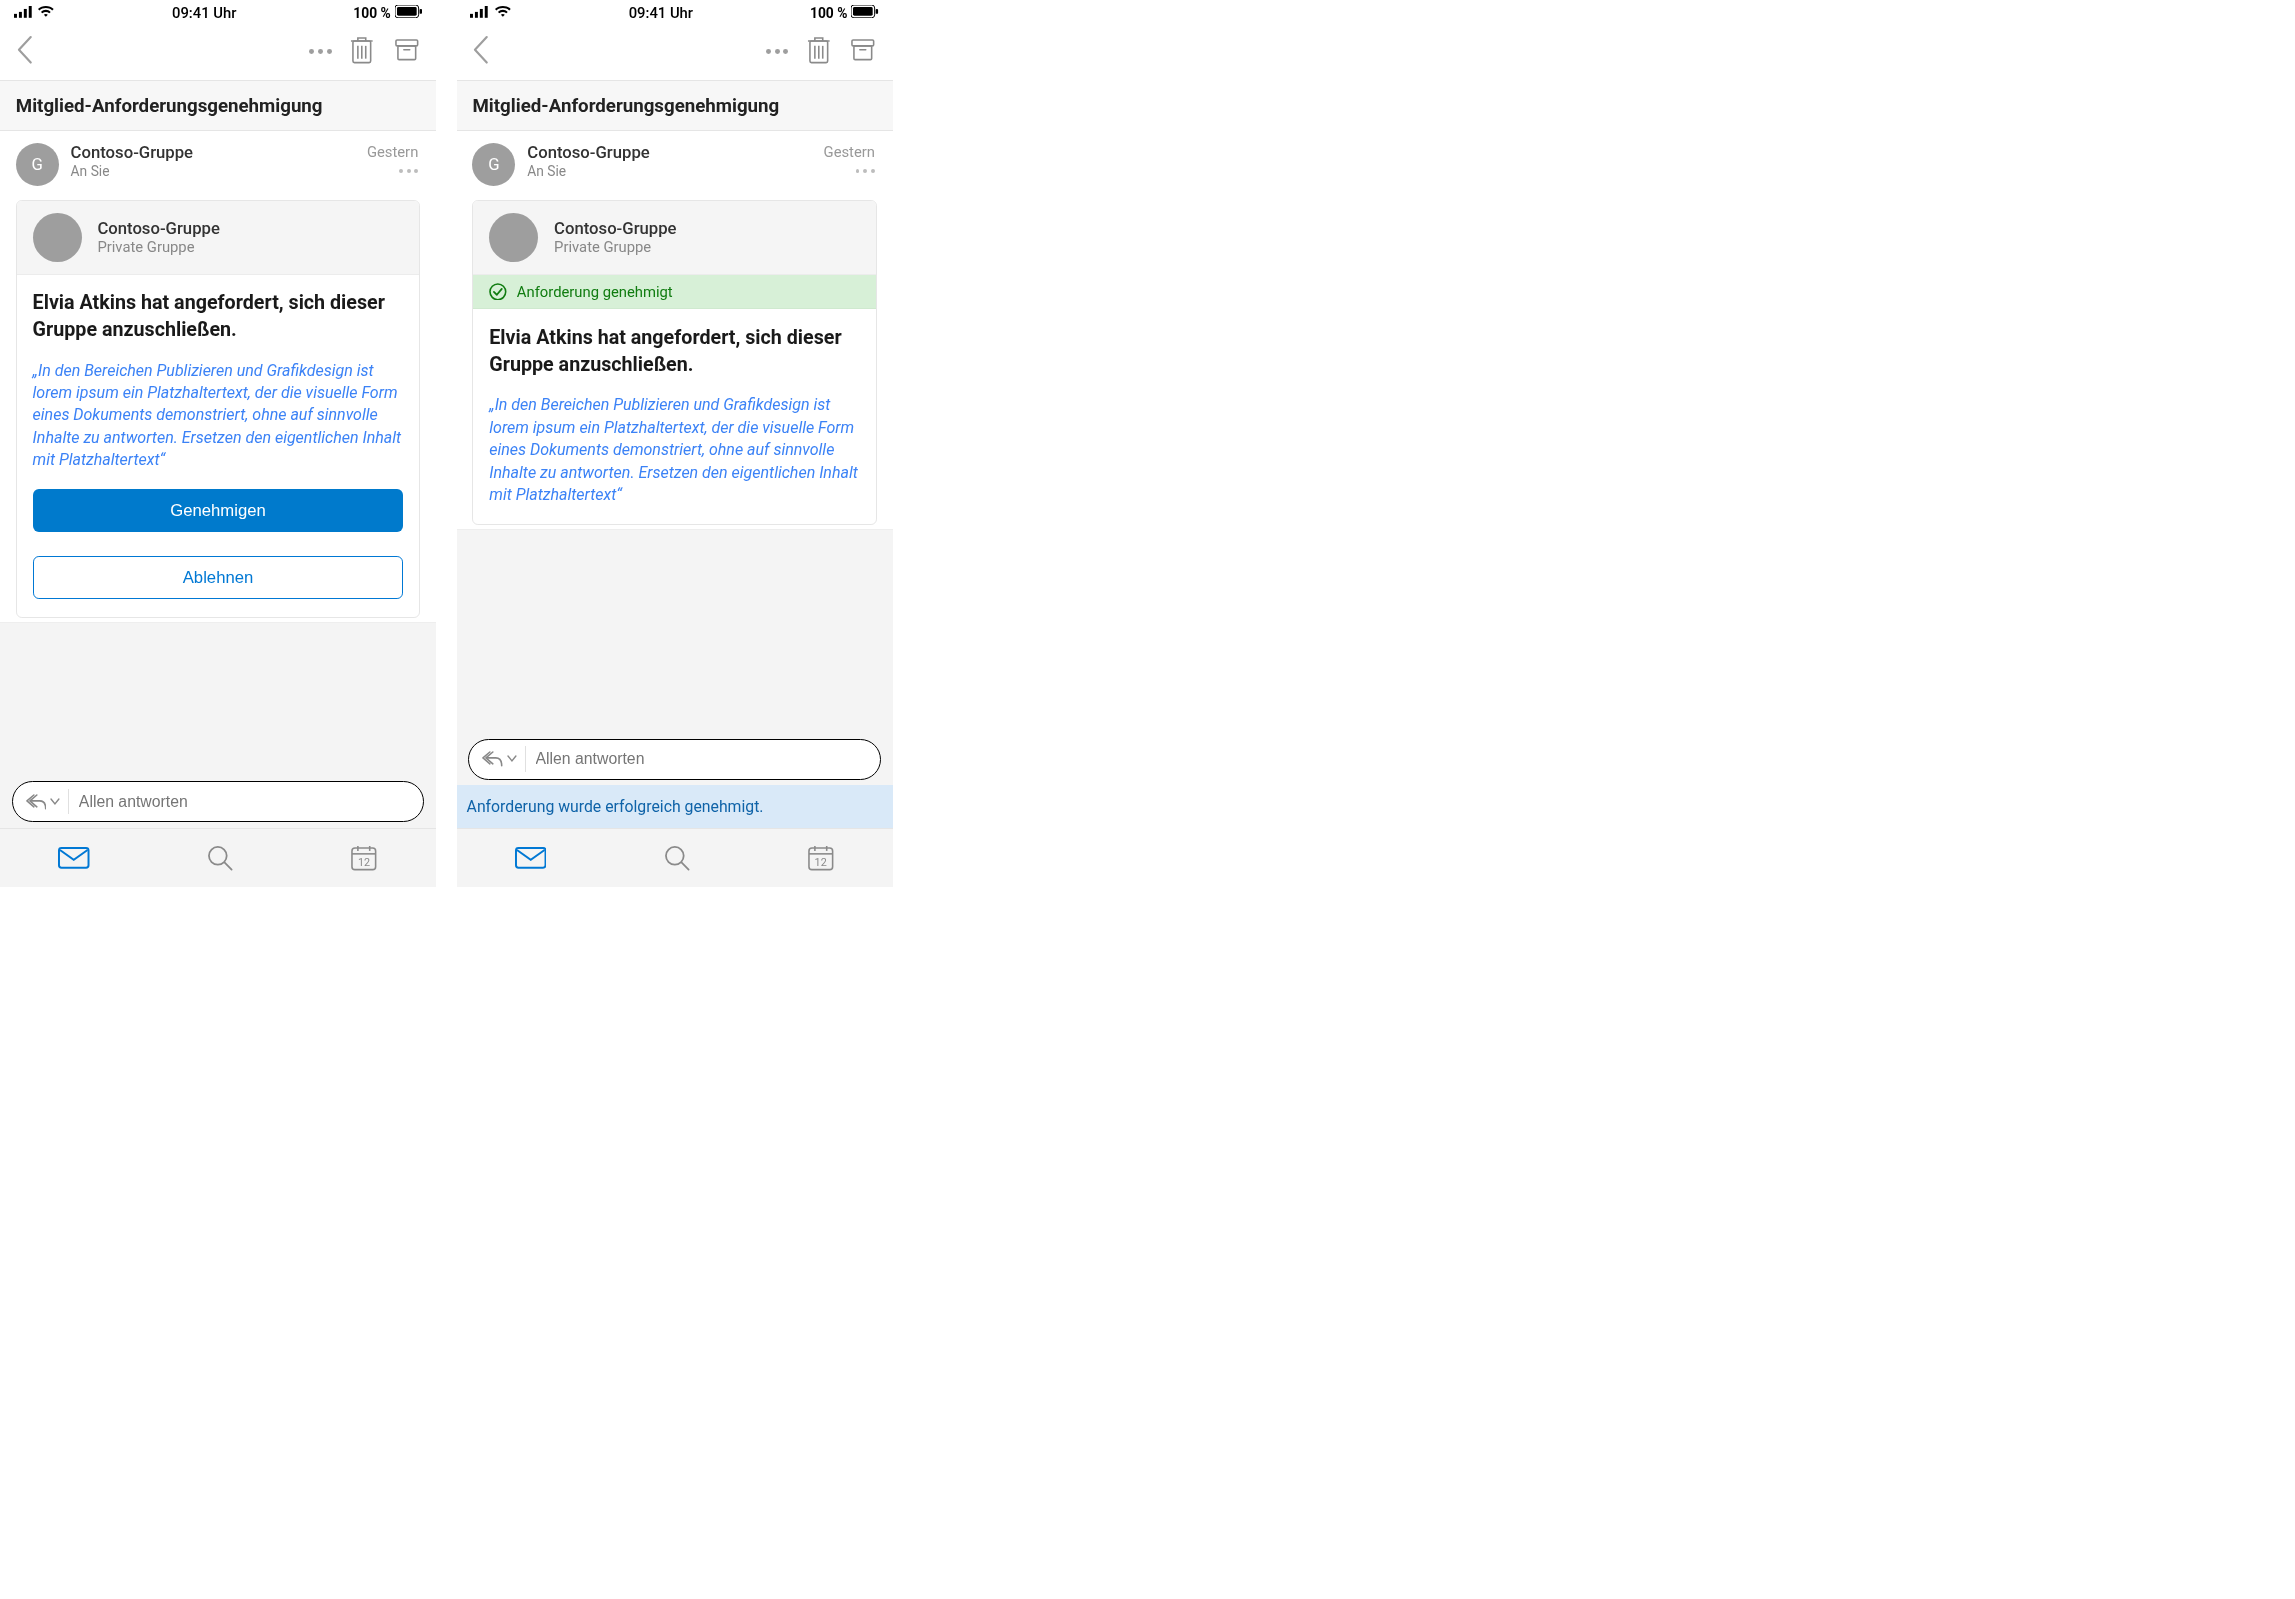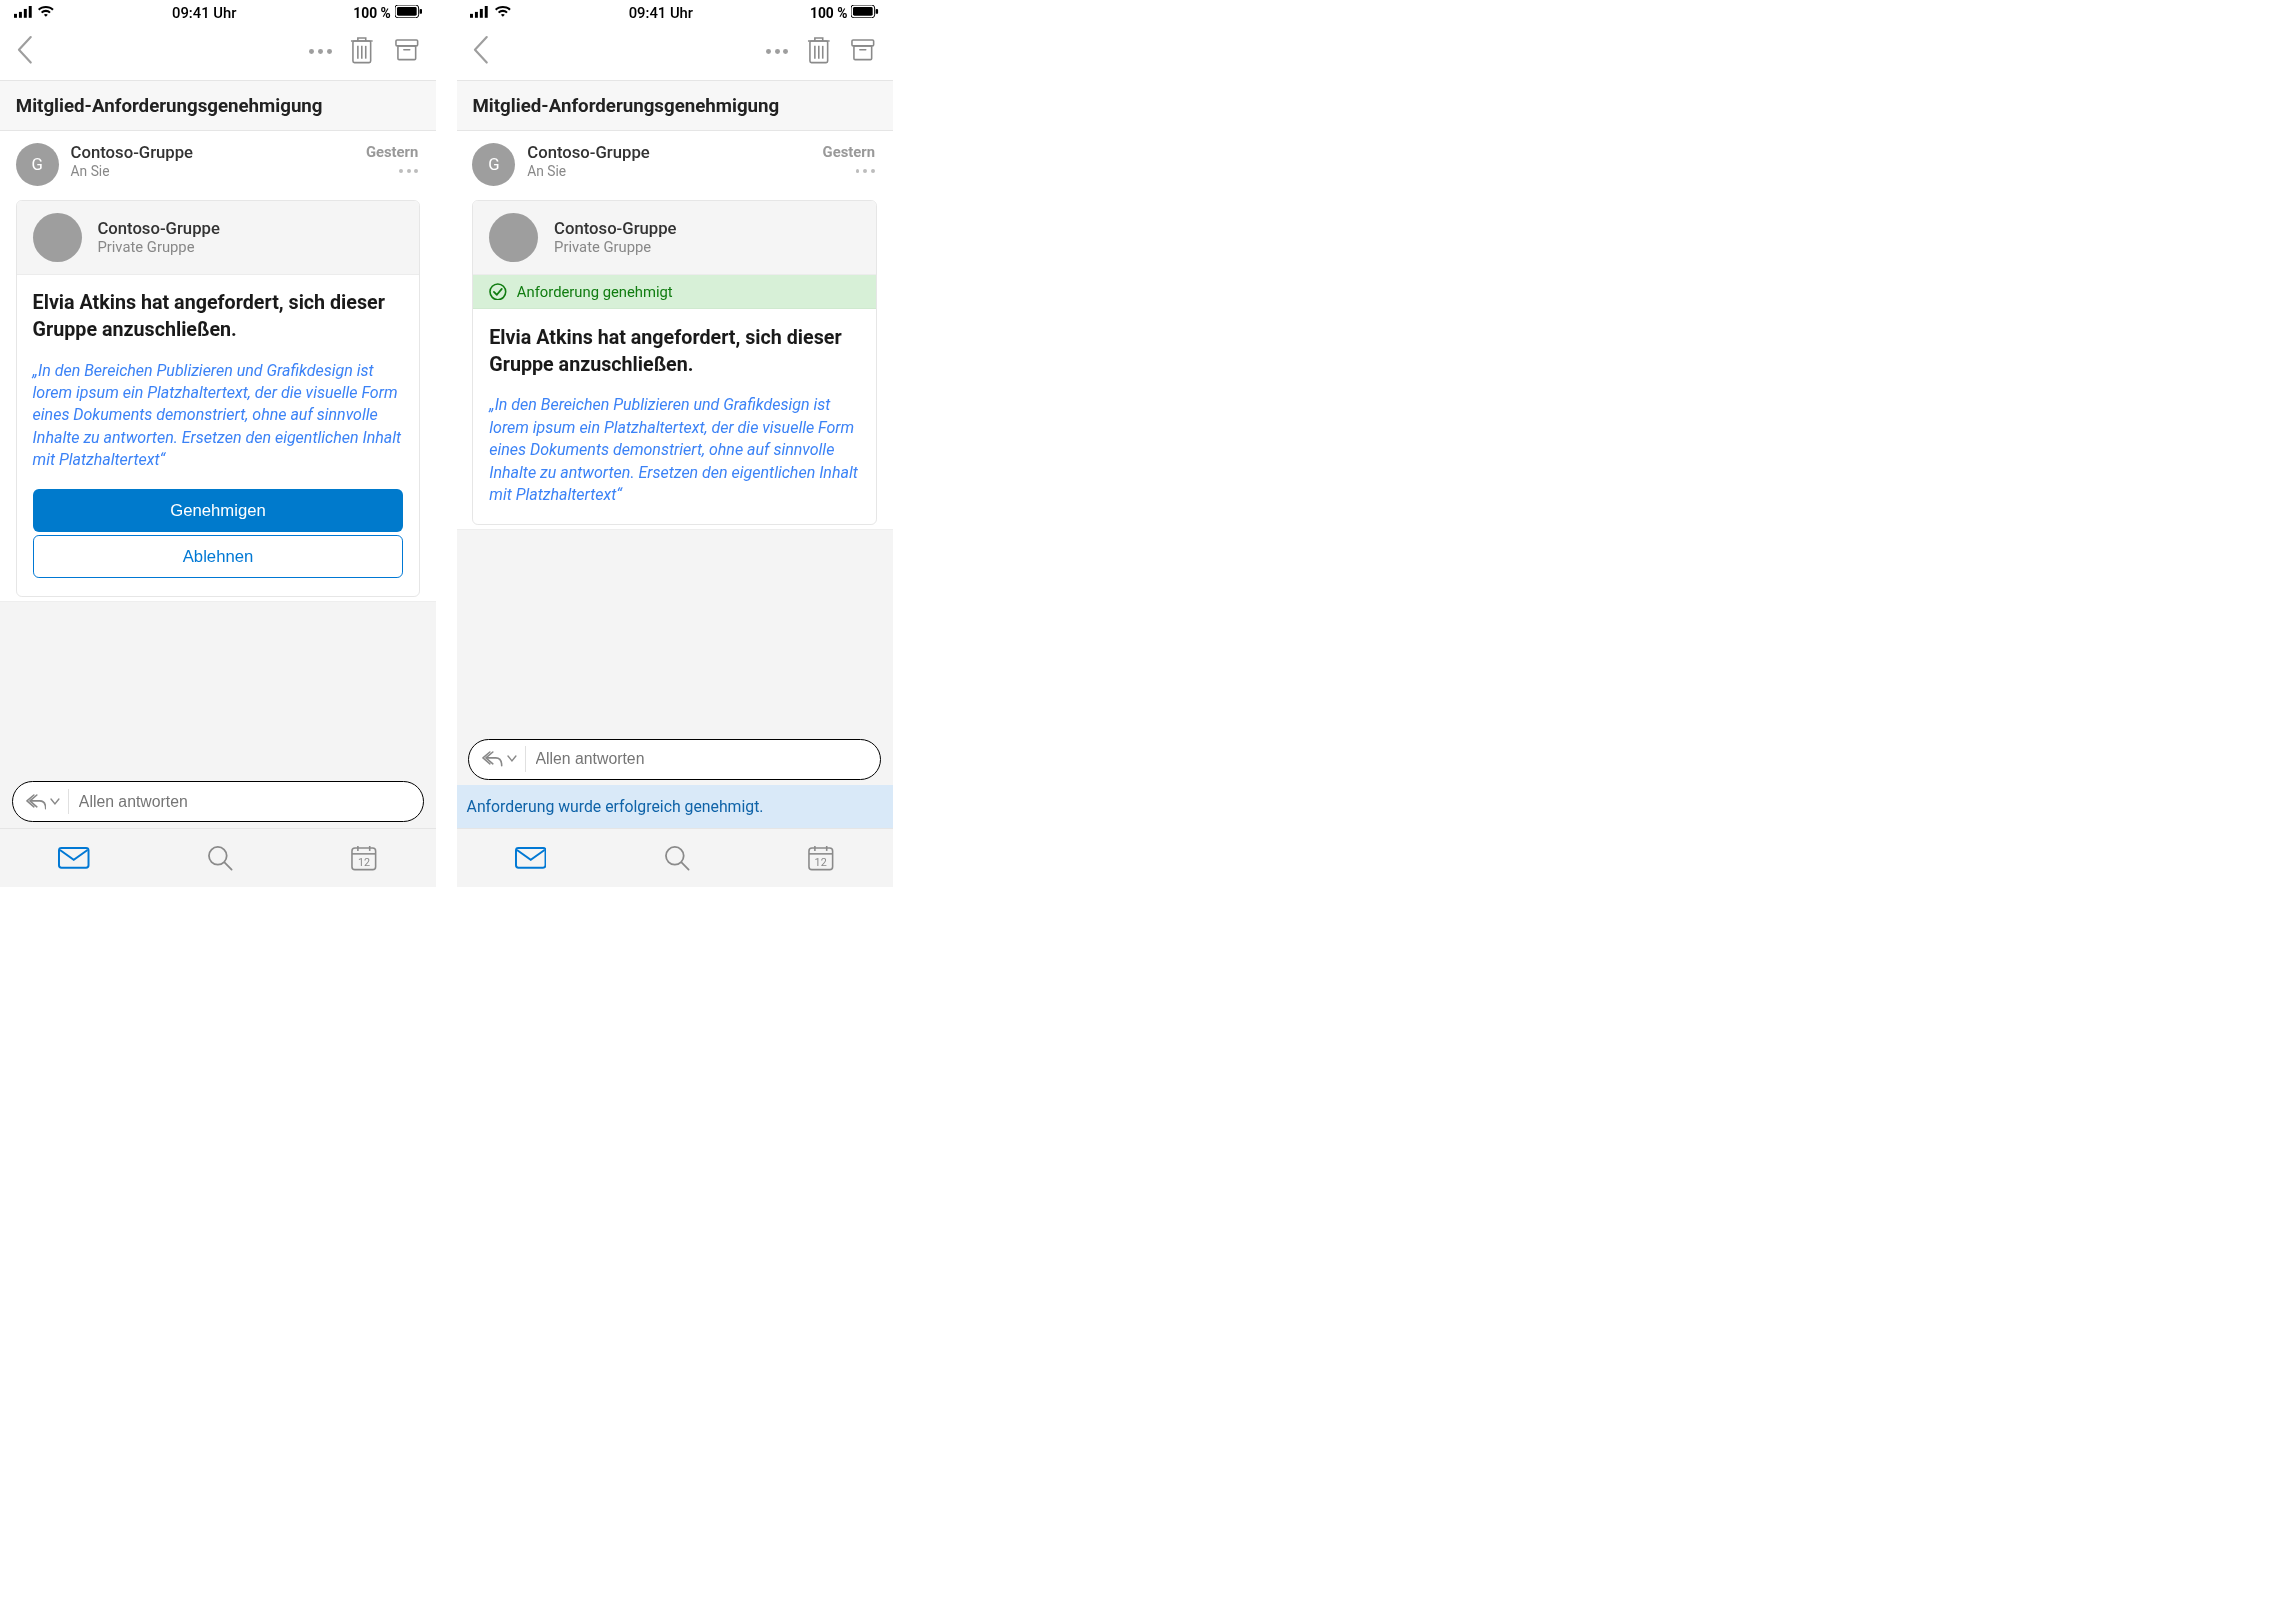--- a/index.html
+++ b/index.html
@@ -58,21 +58,21 @@
     gap:11.8px;
   }
   .avatar-g {
     width:43px;height:43px;border-radius:50%;background:#9e9e9e;display:flex;align-items:center;justify-content:center;color:#fff;font-size:16.7px;
     flex-shrink:0;
   }
   .sender-text { flex:1; }
   .sender-text .name {font-size:16.7px;color:#333;font-weight:500;}
   .sender-text .to {font-size:13.8px;color:#888;margin-top:1px;}
   .sender-meta { text-align:right; }
-  .sender-meta .when { font-size:14.8px; color:#999;font-weight:bold;}
+  .sender-meta .when { font-size:14.8px; color:#999;}
   .sender-meta .tinydots{ margin-top:7.9px; display:flex; justify-content:flex-end; gap:3.9px;}
   .sender-meta .tinydots span{width:3.9px;height:3.9px;border-radius:50%;background:#bdbdbd;display:block;}
   
   .card {
     margin:3.9px 15.8px;
     border:1px solid #e6e6e6;
     border-radius:5.9px;
     overflow:hidden;
     background:#fff;
   }
@@ -96,21 +96,21 @@
     align-items:center;
     gap:9.9px;
     padding:7.9px 15.8px;
     font-size:14.8px;
     border-bottom:1px solid #cfe9cf;
   }
   .approval-banner svg { flex-shrink:0;}
   .card-body { padding:15.8px 15.8px 17.7px 15.8px; }
   .card-body h2 { font-size:19.7px; font-weight:700; line-height:1.35; color:#1a1a1a;}
   .card-body p { font-style:italic; font-size:16px; color:#3b82f6; line-height:1.4; margin-top:16px;}
-  .card-buttons { padding:0 15.8px 17.7px 15.8px; display:flex; flex-direction:column; gap:3px;}
+  .card-buttons { padding:0 15.8px 17.7px 15.8px; display:flex; flex-direction:column; gap:24px;}
   .btn {
     width:100%; height:43px; border-radius:5.9px; font-size:16.7px; display:flex; align-items:center; justify-content:center; cursor:pointer;
   }
   .btn-primary { background:#007acc; color:#fff; border:none;}
   .btn-secondary { background:#fff; color:#0078d4; border:1px solid #0078d4;}
   
   .gray-gap { background:#f4f4f4; flex:1; min-height:29.6px; border-top:1px solid #eee;}
   
   .reply-wrap {
     background:#f4f4f4;

